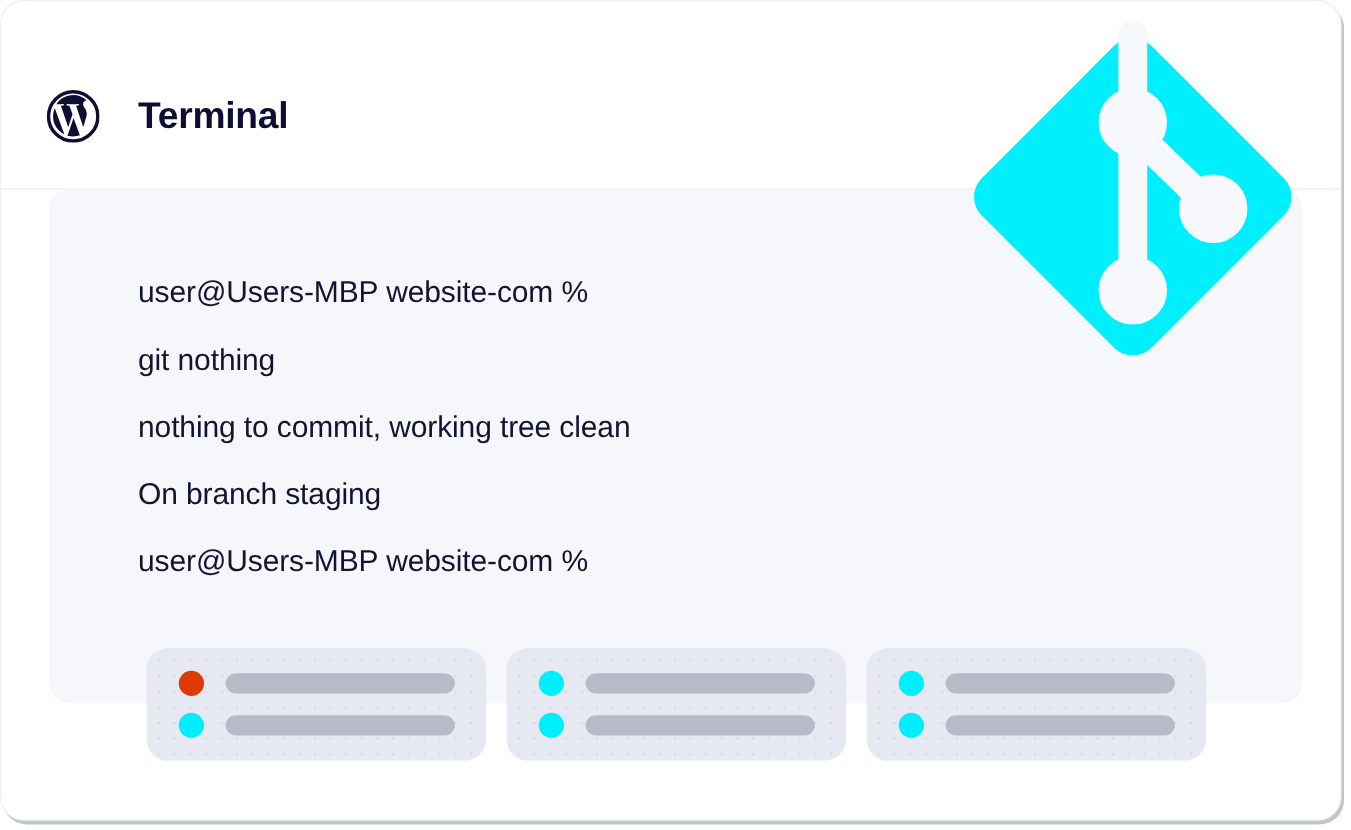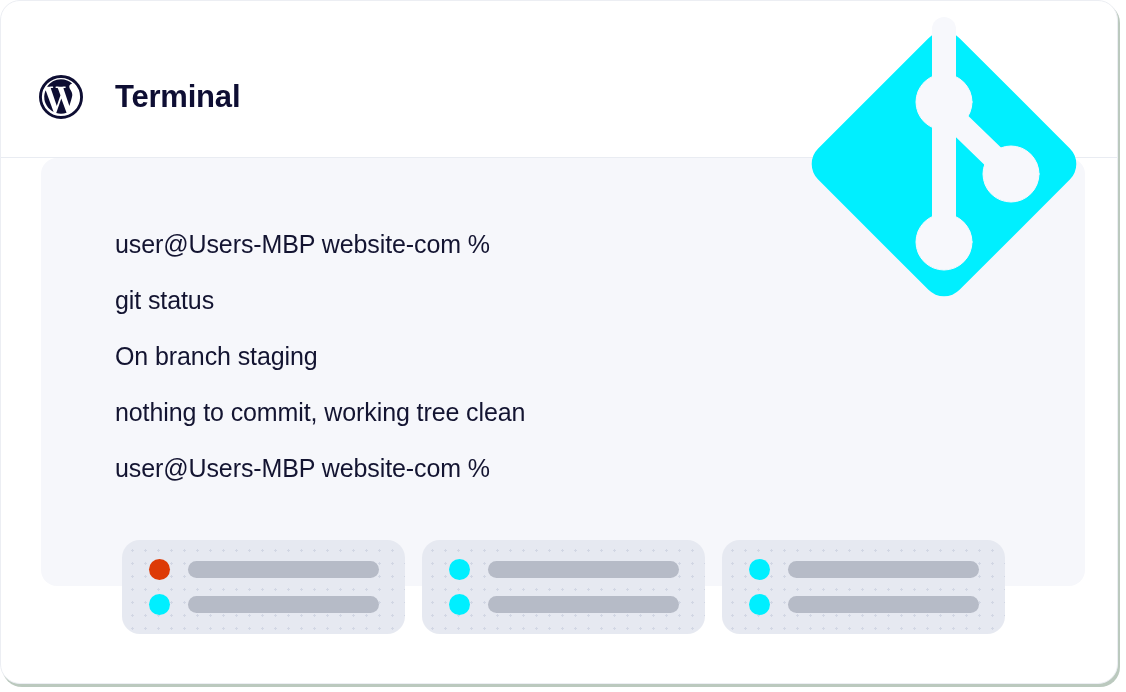--- a/index.html
+++ b/index.html
@@ -170,23 +170,23 @@
         <path fill="#0e0e33" d="M61 107.5c-4.6 0-9-0.7-13.2-1.9l14-40.7 14.4 39.3c0.1 0.2 0.2 0.4 0.3 0.6-4.8 1.7-10.1 2.7-15.5 2.7z"></path>
         <path fill="#0e0e33" d="M67.4 36.4c2.8-0.1 5.3-0.4 5.3-0.4 2.5-0.3 2.2-4-0.3-3.8 0 0-7.5 0.6-12.4 0.6-4.6 0-12.3-0.6-12.3-0.6-2.5-0.2-2.8 3.6-0.3 3.8 0 0 2.4 0.3 4.9 0.4l7.2 19.7-10.1 30.2-16.8-49.9c2.8-0.1 5.3-0.4 5.3-0.4 2.5-0.3 2.2-4-0.3-3.8 0 0-7.5 0.6-12.3 0.6-0.9 0-1.9 0-3-0.1 8.3-12.6 22.5-20.9 38.7-20.9 12.1 0 23.1 4.6 31.3 12.2-0.2 0-0.4 0-0.6 0-4.6 0-7.8 4-7.8 8.2 0 3.8 2.2 7 4.6 10.8 1.8 3.1 3.8 7 3.8 12.7 0 3.9-1.5 8.5-3.5 14.8l-4.6 15.3-16.5-49.4z"></path>
         <path fill="#0e0e33" d="M99.9 38.6c3 5.5 4.7 11.8 4.7 18.5v0.1c0 13.2-7.1 24.8-17.7 31.1l13.5-39.1c2.5-6.3 3.4-11.3 3.4-15.8 0-1.6-0.1-3.1-0.3-4.5 0.1 0 0.2 0 0.3 0z" opacity="0"></path>
       </svg>
       <div class="window-title">Terminal</div>
     </div>
 
     <div class="terminal-panel">
       <div class="terminal-lines">
         <div class="term-line">user@Users-MBP website-com %</div>
-        <div class="term-line">git status</div>
+        <div class="term-line">git nothing</div>
+        <div class="term-line">nothing to commit, working tree clean</div>
         <div class="term-line">On branch staging</div>
-        <div class="term-line">nothing to commit, working tree clean</div>
         <div class="term-line">user@Users-MBP website-com %</div>
       </div>
     </div>
 
     <div class="placeholder-row">
 
       <div class="ph-card">
         <div class="ph-row">
           <span class="ph-dot" style="background:#dd3a06"></span>
           <span class="ph-bar"></span>

